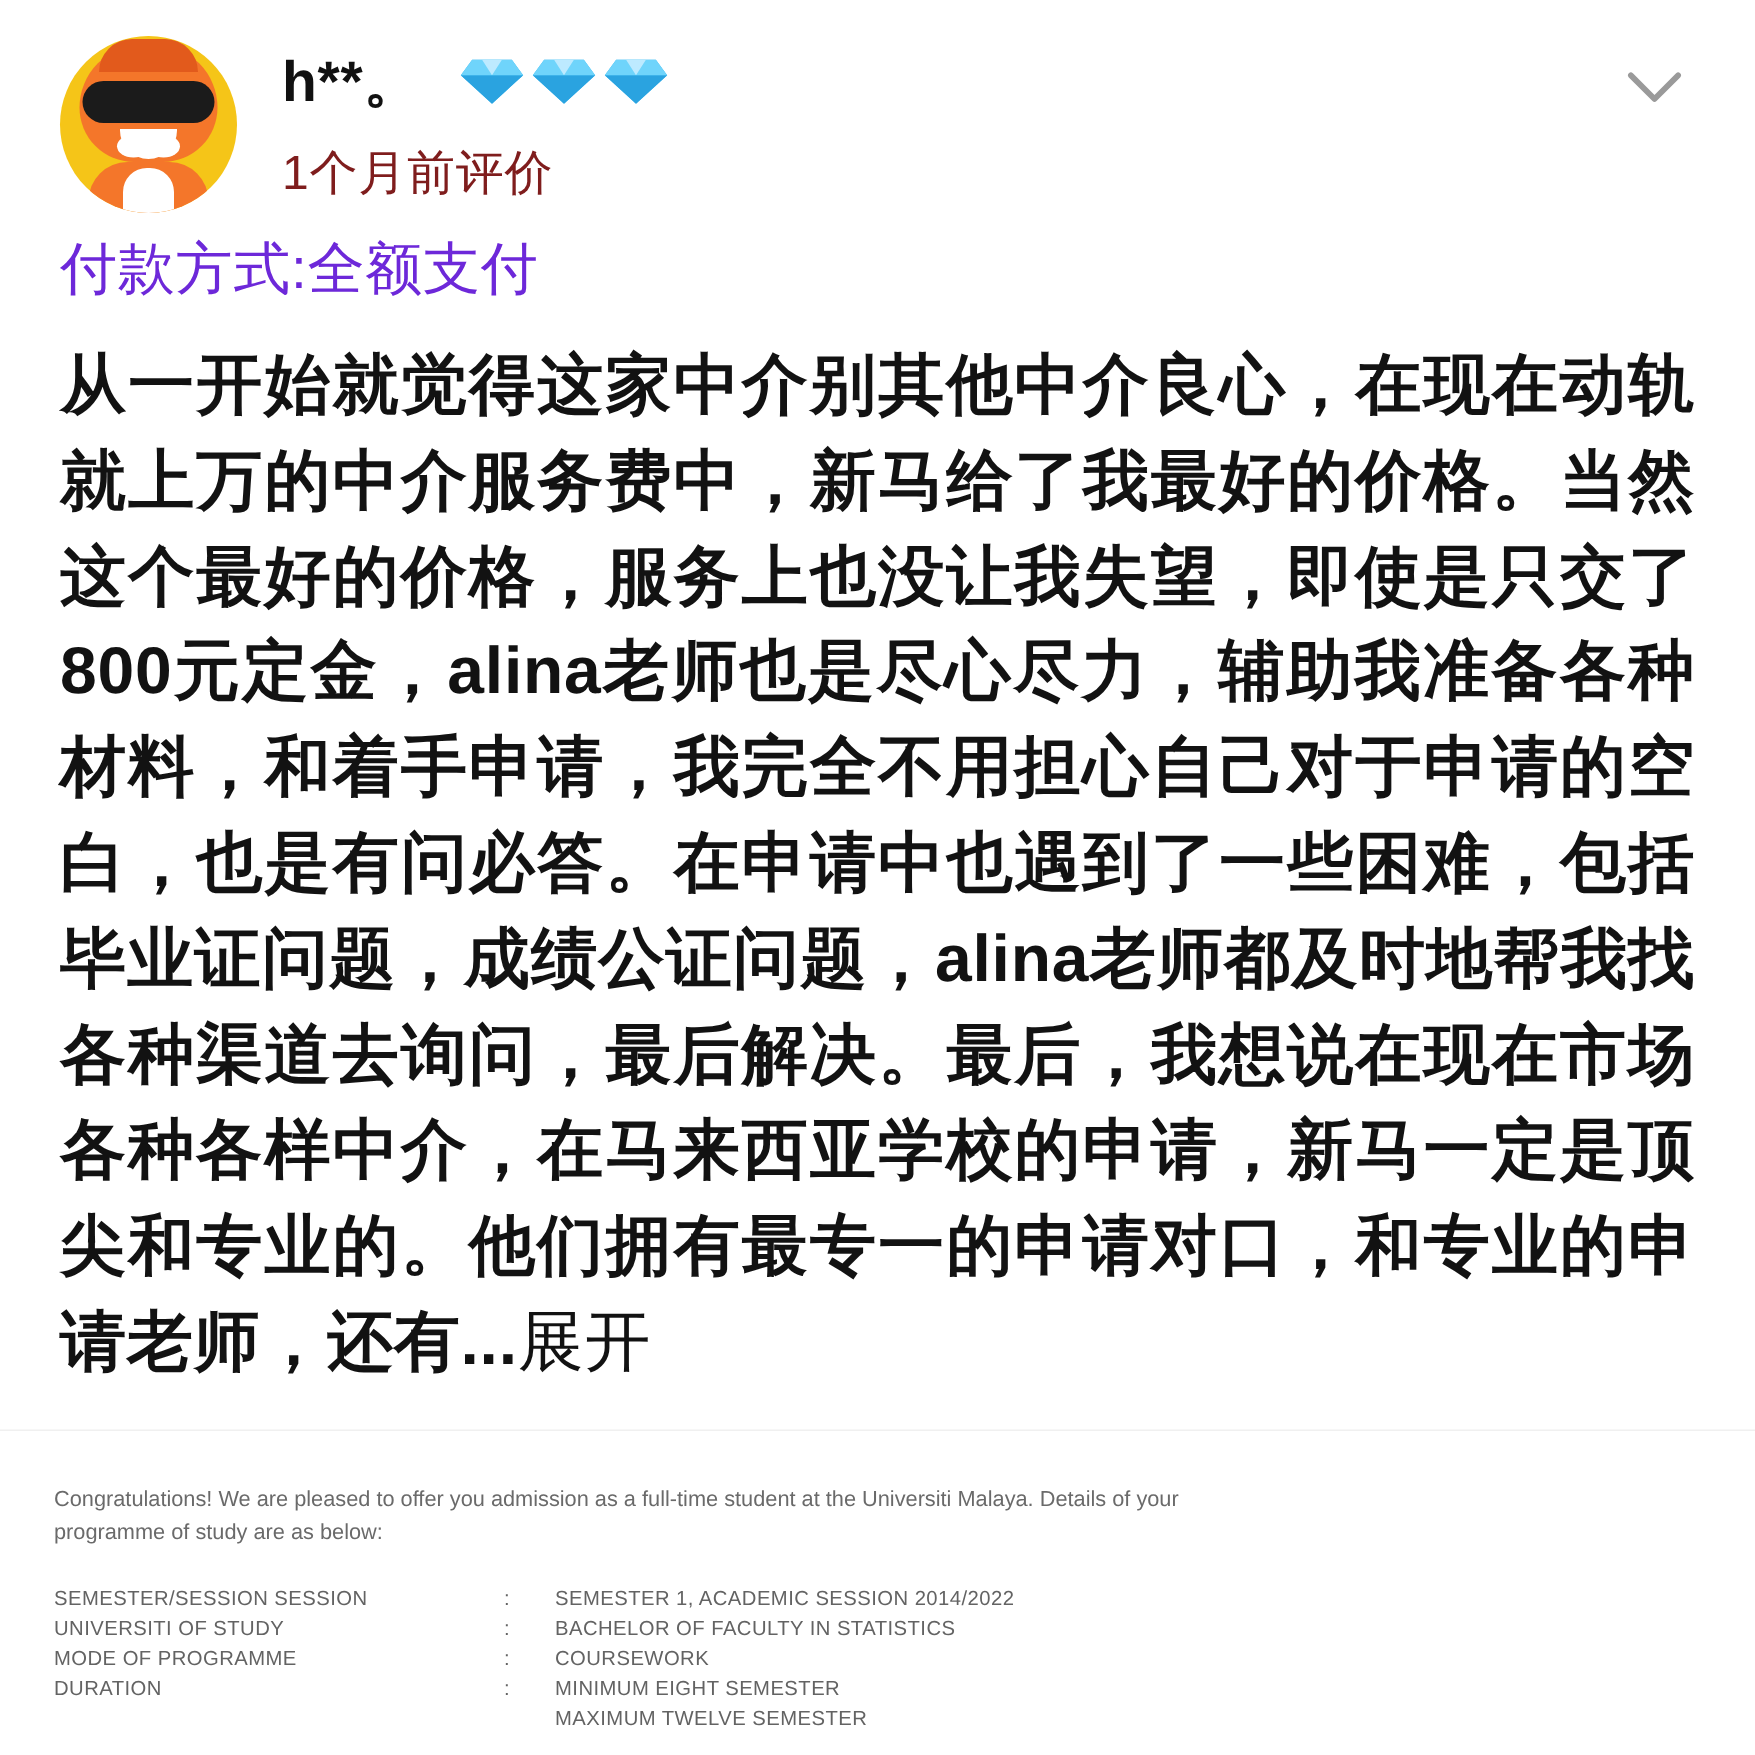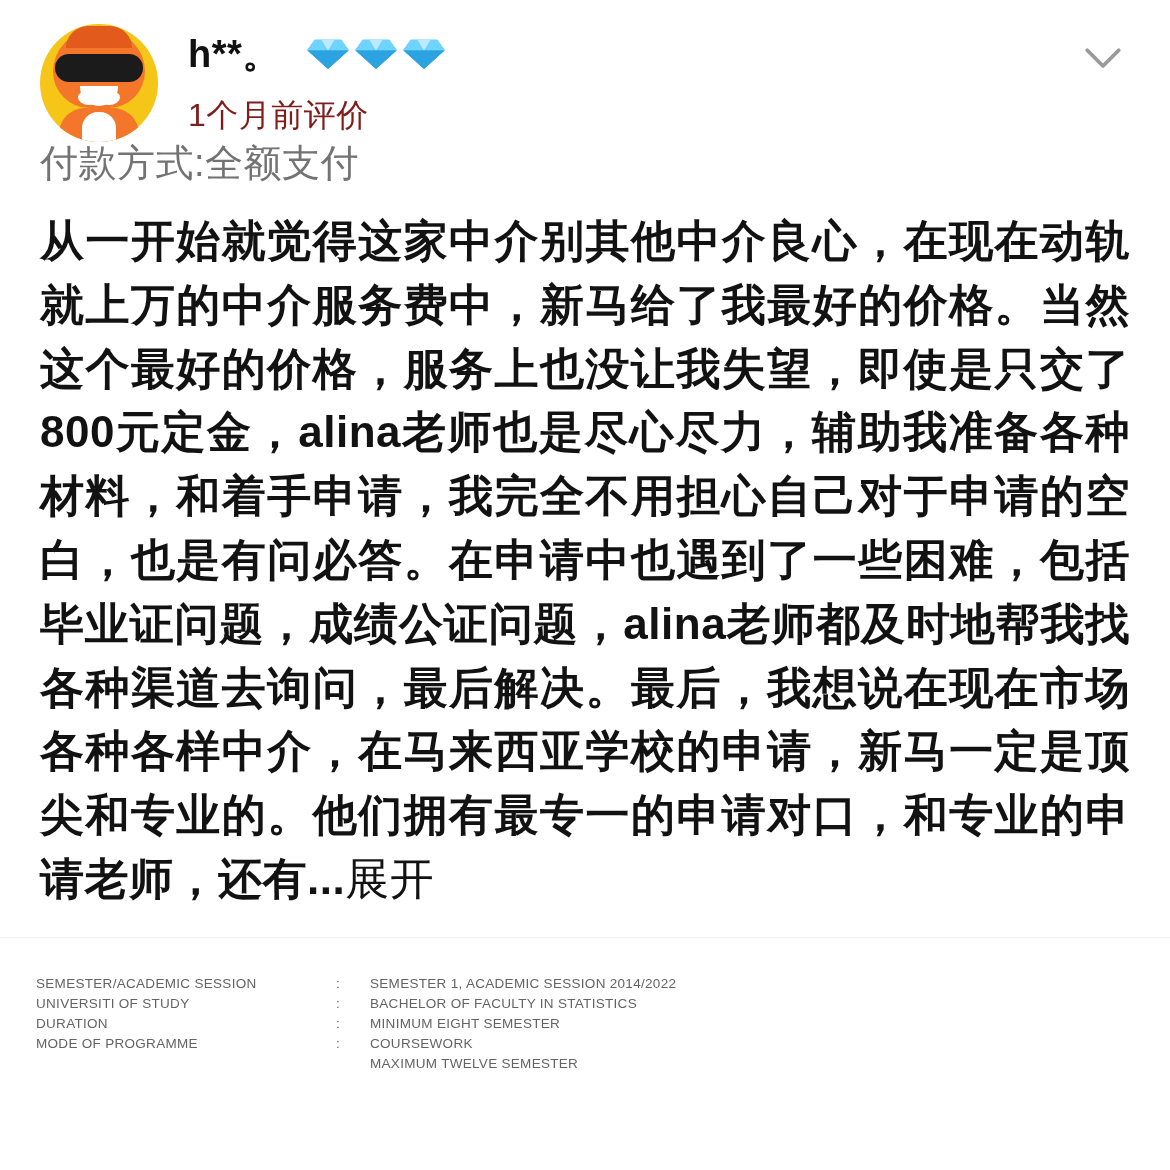--- a/index.html
+++ b/index.html
@@ -153,23 +153,23 @@
   .chevron {
     position: absolute;
     right: 40px;
     top: 30px;
     width: 54px;
     height: 54px;
   }
 
   
   .pay-line {
-    margin: 18px 0 0 40px;
+    margin: 34px 0 0 40px;
     font-size: 38px;
-    color: #737373;
+    color: #6d28d9;
     letter-spacing: 0.5px;
   }
   .review-body {
     margin: 20px 40px 0 40px;
     font-size: 44px;
     line-height: 1.45;
     font-weight: bold;
     color: #121212;
     letter-spacing: 0.5px;
     text-align: justify;
@@ -277,44 +277,45 @@
       <polyline points="5,9 12,16 19,9" fill="none" stroke="#9a9a9a" stroke-width="1.7" stroke-linecap="round" stroke-linejoin="round"></polyline>
     </svg>
   </div>
 
   <div class="pay-line">付款方式:全额支付</div>
 
   <div class="review-body"><span>从一开始就觉得这家中介别其他中介良心，在现在动轨就上万的中介服务费中，新马给了我最好的价格。当然这个最好的价格，服务上也没让我失望，即使是只交了800元定金，alina老师也是尽心尽力，辅助我准备各种材料，和着手申请，我完全不用担心自己对于申请的空白，也是有问必答。在申请中也遇到了一些困难，包括毕业证问题，成绩公证问题，alina老师都及时地帮我找各种渠道去询问，最后解决。最后，我想说在现在市场各种各样中介，在马来西亚学校的申请，新马一定是顶尖和专业的。他们拥有最专一的申请对口，和专业的申请老师，还有...</span><span class="expand-link">展开</span></div>
 
   <div class="attachment">
     <div class="doc">
+      <div class="doc-intro">Congratulations! We are pleased to offer you admission as a full-time student at the Universiti Malaya. Details of your programme of study are as below:</div>
 
       <table class="doc-table">
         <tbody>
           <tr>
-            <td class="k">SEMESTER/ACADEMIC SESSION</td>
+            <td class="k">SEMESTER/SESSION SESSION</td>
             <td class="c">:</td>
             <td class="v">SEMESTER 1, ACADEMIC SESSION 2014/2022</td>
           </tr>
           <tr>
             <td class="k">UNIVERSITI OF STUDY</td>
             <td class="c">:</td>
             <td class="v">BACHELOR OF FACULTY IN STATISTICS</td>
           </tr>
           <tr>
+            <td class="k">MODE OF PROGRAMME</td>
+            <td class="c">:</td>
+            <td class="v">COURSEWORK</td>
+          </tr>
+          <tr>
             <td class="k">DURATION</td>
             <td class="c">:</td>
             <td class="v">MINIMUM EIGHT SEMESTER</td>
           </tr>
           <tr>
-            <td class="k">MODE OF PROGRAMME</td>
-            <td class="c">:</td>
-            <td class="v">COURSEWORK</td>
-          </tr>
-          <tr>
             <td class="k"></td>
             <td class="c"></td>
             <td class="v">MAXIMUM TWELVE SEMESTER</td>
           </tr>
 
         </tbody>
       </table>
 
     </div>
   </div>

